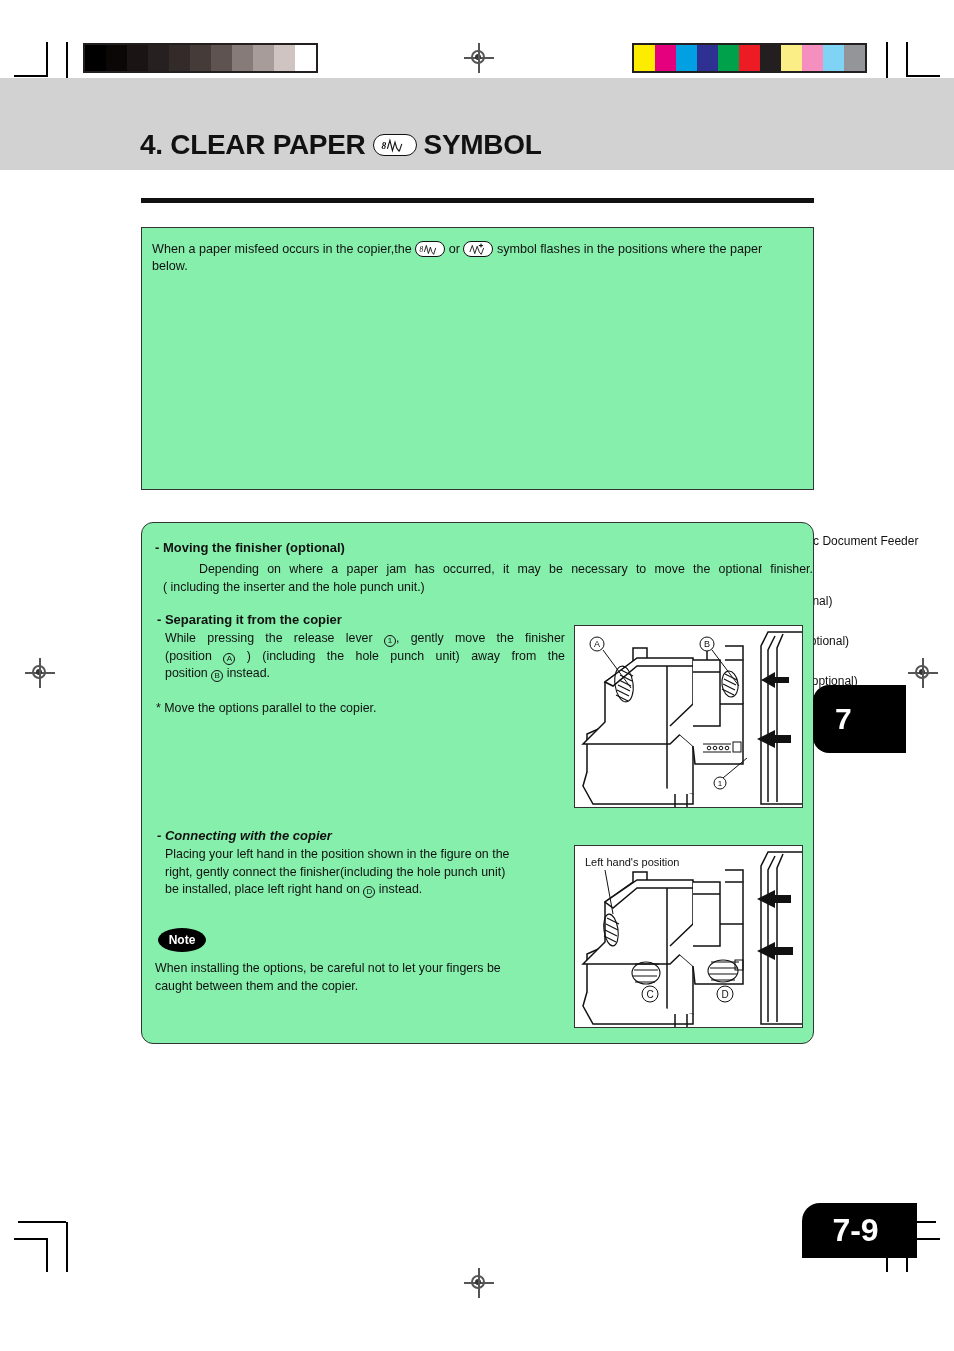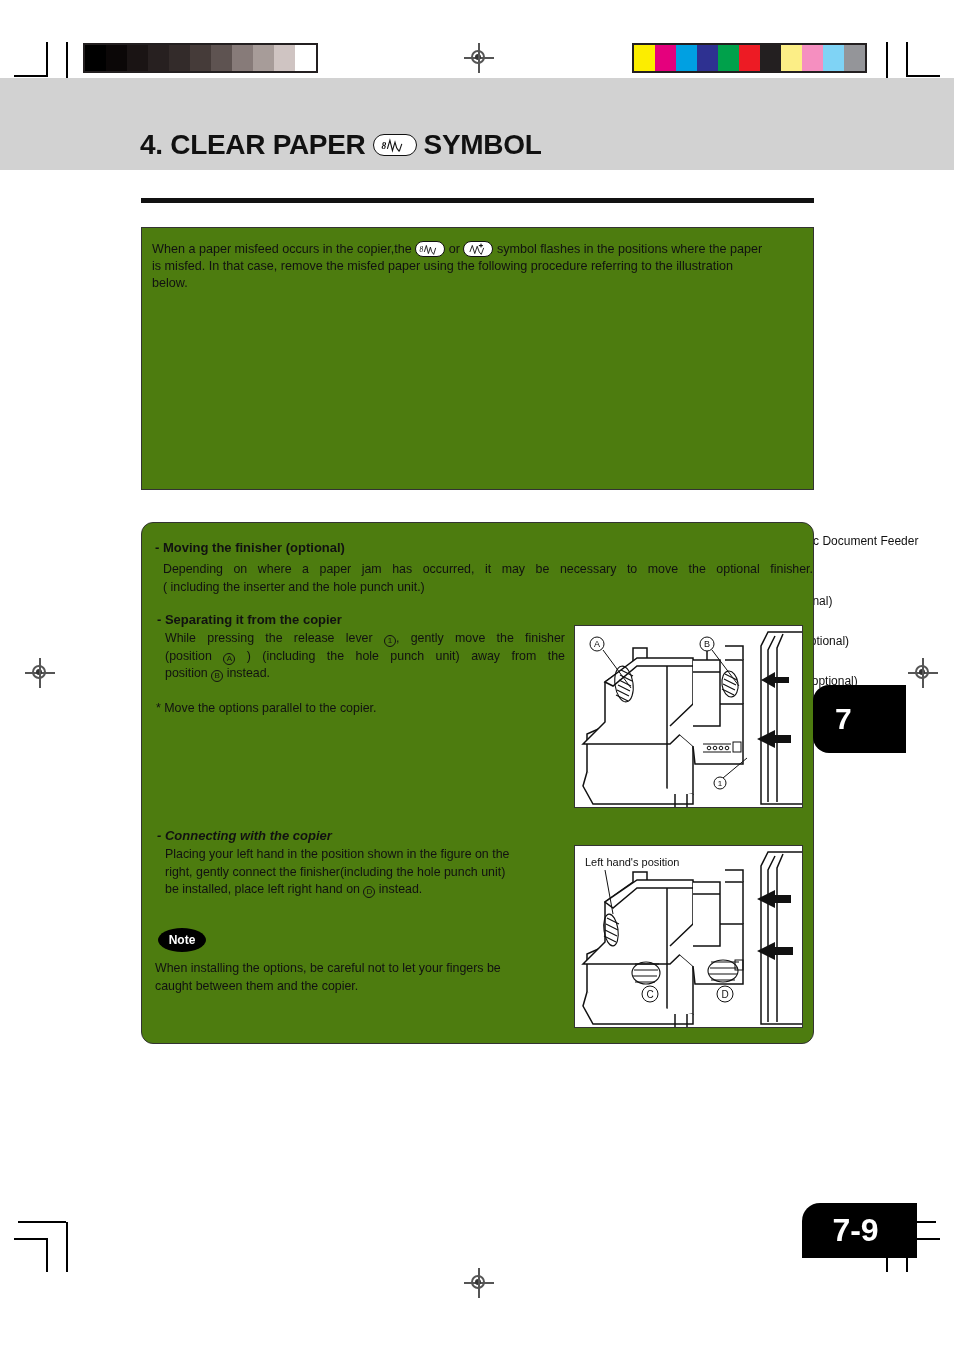--- a/index.html
+++ b/index.html
@@ -30,42 +30,42 @@
   .rule{position:absolute;left:141px;top:198px;width:673px;height:5px;background:#111;}
 
   
   .sym{display:inline-flex;align-items:center;justify-content:center;
        border:1.4px solid #111;border-radius:11px;background:#fff;box-sizing:border-box;}
   .sym svg{display:block;}
   .sym-title{width:44px;height:22px;}
   .sym-inline{width:30px;height:16px;position:relative;top:3px;}
 
   
-  .box{position:absolute;border:1px solid #333;box-sizing:border-box;background:#4d7c0f;}
+  .box{position:absolute;border:1px solid #333;box-sizing:border-box;background:#86efac;}
   .box-intro{left:141px;top:227px;width:673px;height:263px;}
   .box-moving{left:141px;top:522px;width:673px;height:522px;border-radius:12px;}
 
   .intro-text{position:absolute;left:10px;top:10px;width:655px;font-size:12.6px;
               line-height:17px;text-align:justify;}
   .intro-text .ln{display:block;white-space:nowrap;}
 
   
   .diagram{position:absolute;left:150px;top:288px;width:400px;height:190px;}
   .legend{position:absolute;left:548px;top:303px;width:260px;font-size:12px;line-height:20px;}
   .legend-row{display:flex;align-items:center;gap:6px;white-space:nowrap;}
   .cnum{display:inline-flex;align-items:center;justify-content:center;
         width:13px;height:13px;min-width:13px;border:1px solid #111;border-radius:50%;
         font-size:8.5px;line-height:1;font-weight:bold;box-sizing:border-box;}
 
   
   .h-bold{font-size:13px;font-weight:bold;}
   .body-t{font-size:12.4px;line-height:17.5px;}
   .sec1-head{position:absolute;left:155px;top:540px;}
   .sec1-body{position:absolute;left:163px;top:561px;width:650px;}
-  .sec1-body .just{display:block;text-align:justify;text-align-last:justify;white-space:nowrap;}
+  .sec1-body .just{display:block;text-align:justify;text-align-last:justify;white-space:nowrap;margin-left:36px;}
   .sec2-head{position:absolute;left:157px;top:612px;}
   .sec2-body{position:absolute;left:165px;top:630px;width:400px;}
   .sec2-body .just{display:block;text-align:justify;text-align-last:justify;}
   .sec2-star{position:absolute;left:156px;top:700px;}
   .sec3-head{position:absolute;left:157px;top:828px;font-style:italic;}
   .sec3-body{position:absolute;left:165px;top:846px;width:400px;text-align:justify;}
   .note-badge{position:absolute;left:158px;top:928px;width:48px;height:24px;background:#000;
               border-radius:50%;color:#fff;font-size:12px;font-weight:bold;
               display:flex;align-items:center;justify-content:center;}
   .note-body{position:absolute;left:155px;top:960px;width:412px;}
@@ -180,21 +180,20 @@
       <span class="sym sym-inline">
         <svg viewBox="0 0 30 16" width="26" height="13">
           <path d="M5 11 L8 3 L11 13 L14 4 L16.5 11" stroke="#111" stroke-width="1.1" fill="none"></path>
           <path d="M16.5 11 L19 14 L22 6" stroke="#111" stroke-width="1.1" fill="none"></path>
           <rect x="16" y="2.5" width="5" height="1.4" fill="#111"></rect>
           <rect x="18" y="0.8" width="1.4" height="4.6" fill="#111"></rect>
         </svg>
       </span>
       <span>symbol flashes in the positions where the paper</span>
     </span>
-    <span class="ln">is misfed. In that case, remove the misfed paper using the following procedure referring to the illustration</span>
     <span class="ln">below.</span>
   </div>
 
   <div class="diagram">
     <svg viewBox="0 0 400 190" width="400" height="190">
       <defs>
         <g id="jm">
           <text x="0" y="9" font-family="Liberation Serif, serif" font-size="8" font-style="italic">8</text>
           <path d="M5 9 L7.5 1.5 L10 11 L12.5 3 L14 8.5" stroke="#111" stroke-width="1.1" fill="none"></path>
           <path d="M14 8.5 L16.5 12 L19 4" stroke="#111" stroke-width="1.1" fill="none"></path>

